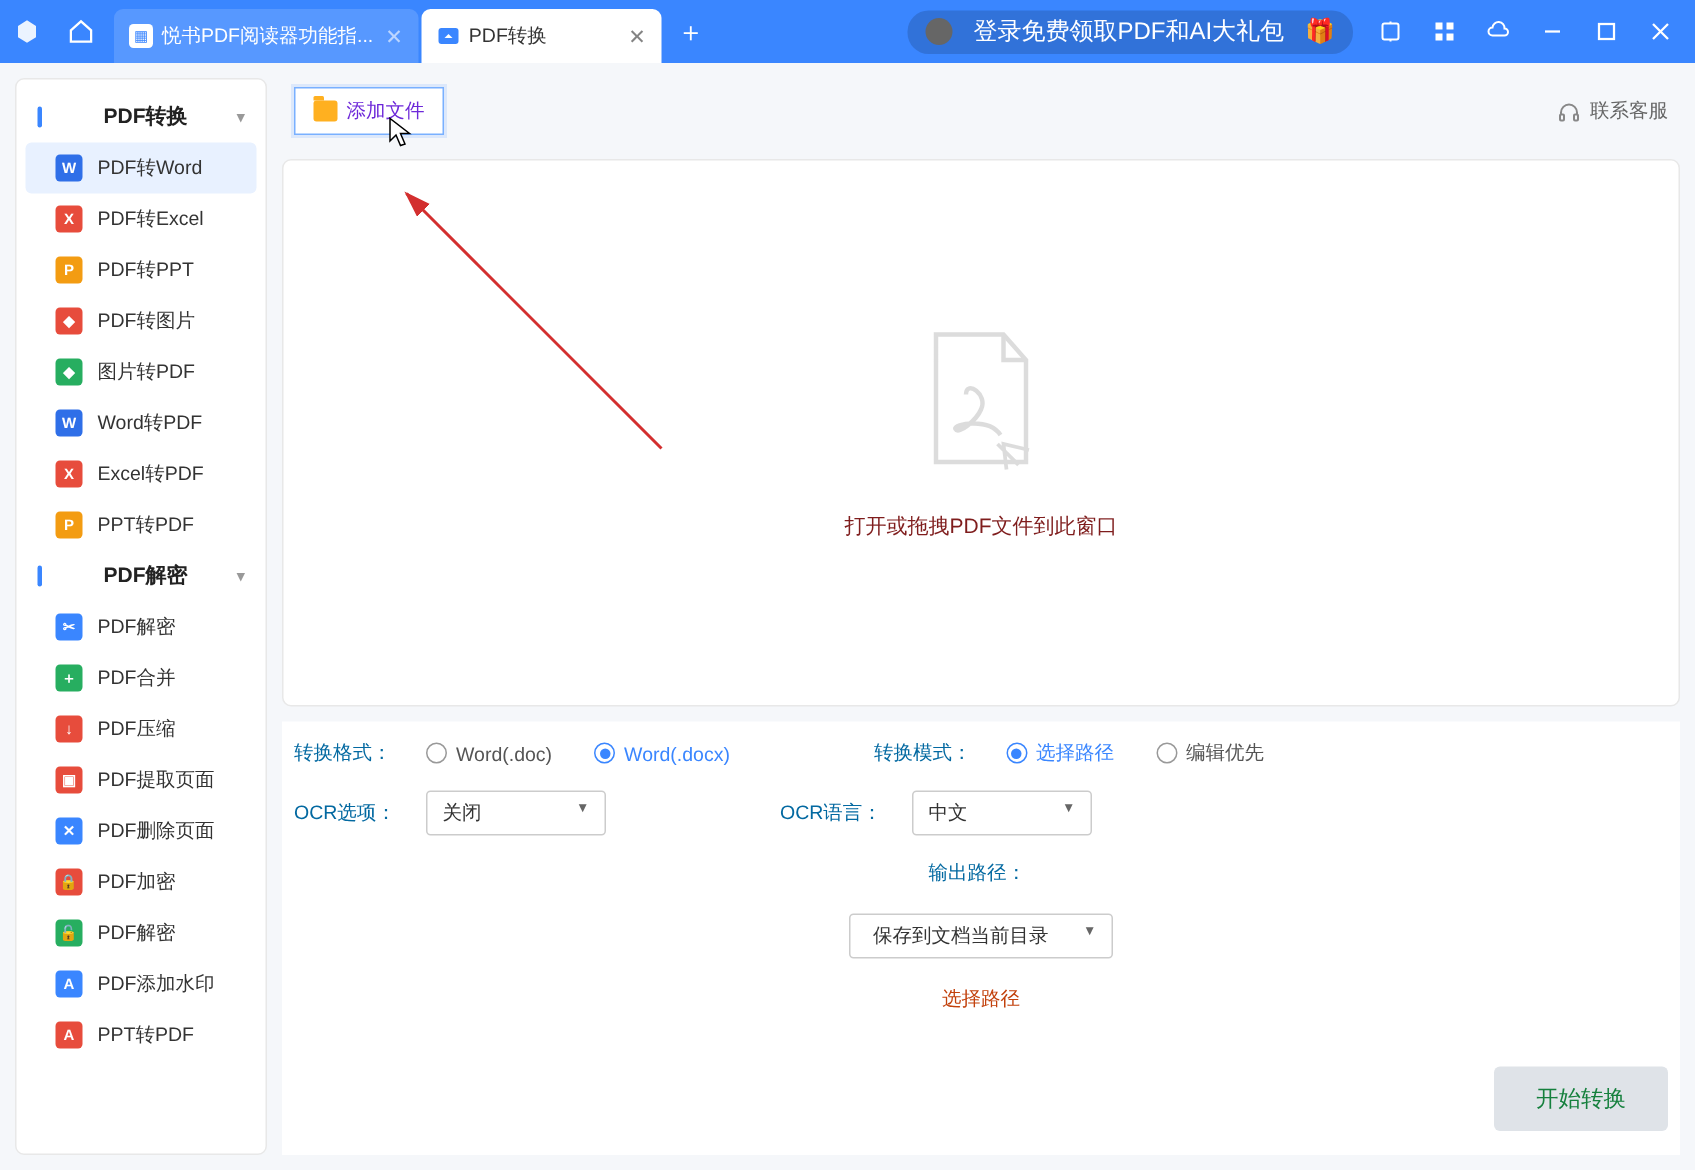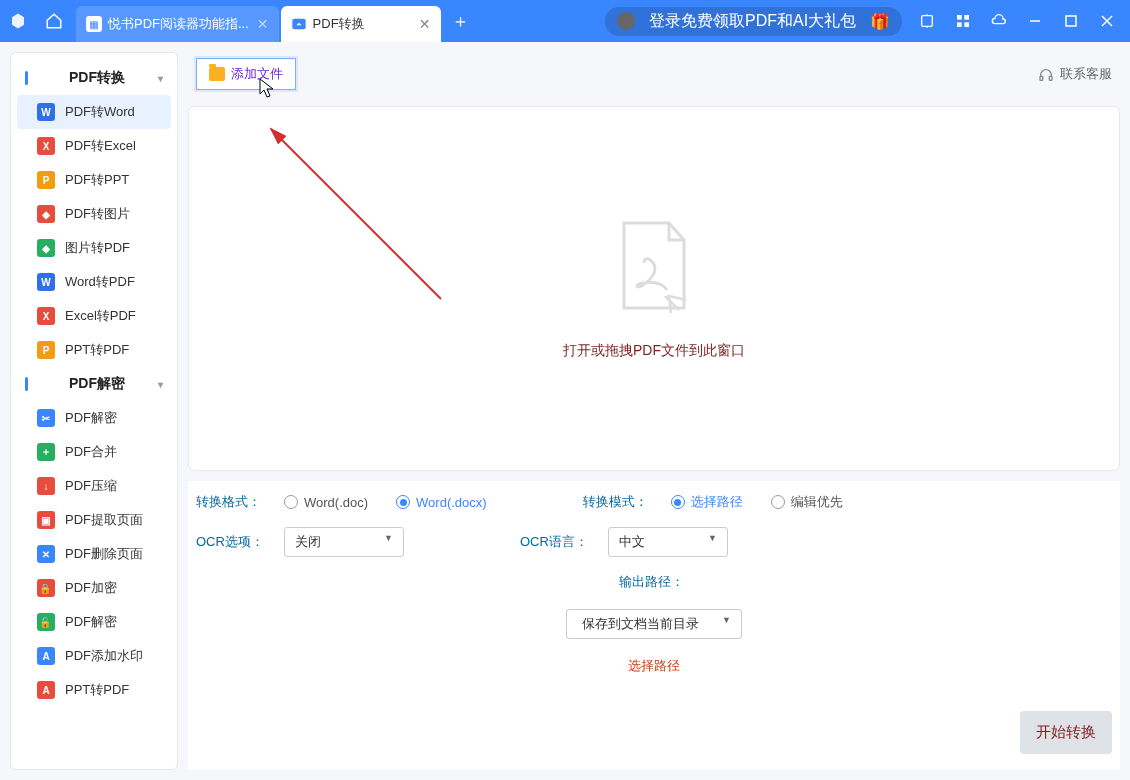--- a/index.html
+++ b/index.html
@@ -57,21 +57,21 @@
 .radio-group { display: flex; align-items: flex-end; gap: 28px; }
 .radio-opt { display: flex; align-items: center; gap: 6px; cursor: pointer; }
 .radio-opt.selected { color: #3A86FF; }
 .radio-circle { width: 14px; height: 14px; border: 1.5px solid #999; border-radius: 50%; display: inline-flex; align-items: center; justify-content: center; }
 .radio-opt.selected .radio-circle { border-color: #3A86FF; }
 .radio-opt.selected .radio-circle::after { content: ""; width: 7px; height: 7px; background: #3A86FF; border-radius: 50%; }
 .select-box { border: 1px solid #ccc; border-radius: 3px; padding: 5px 10px; min-width: 120px; display: flex; align-items: flex-start; justify-content: space-between; background: #fff; cursor: pointer; color: #333; font-size: 13px; }
 .select-caret { font-size: 9px; color: #666; }
 .select-wide { min-width: 176px; padding-left: 15px; }
 .path-btn { color: #c2410c; cursor: pointer; }
-.start-btn { margin-left: auto; background: #dfe3e8; color: #7f1d1d; border-radius: 4px; padding: 12px 16px; font-size: 15px; cursor: not-allowed; }
+.start-btn { margin-left: auto; background: #dfe3e8; color: #15803d; border-radius: 4px; padding: 12px 28px; font-size: 15px; cursor: not-allowed; }
 .opt-row.last { align-items: center; flex-direction: column; }
 .opt-spacer { flex: 1; }
 .cursor-img { position: absolute; top: 78px; left: 259px; pointer-events: none; }
 </style>
 </head>
 <body>
 
 <div class="titlebar">
   <div class="tb-left">
     <div class="tb-logo">

